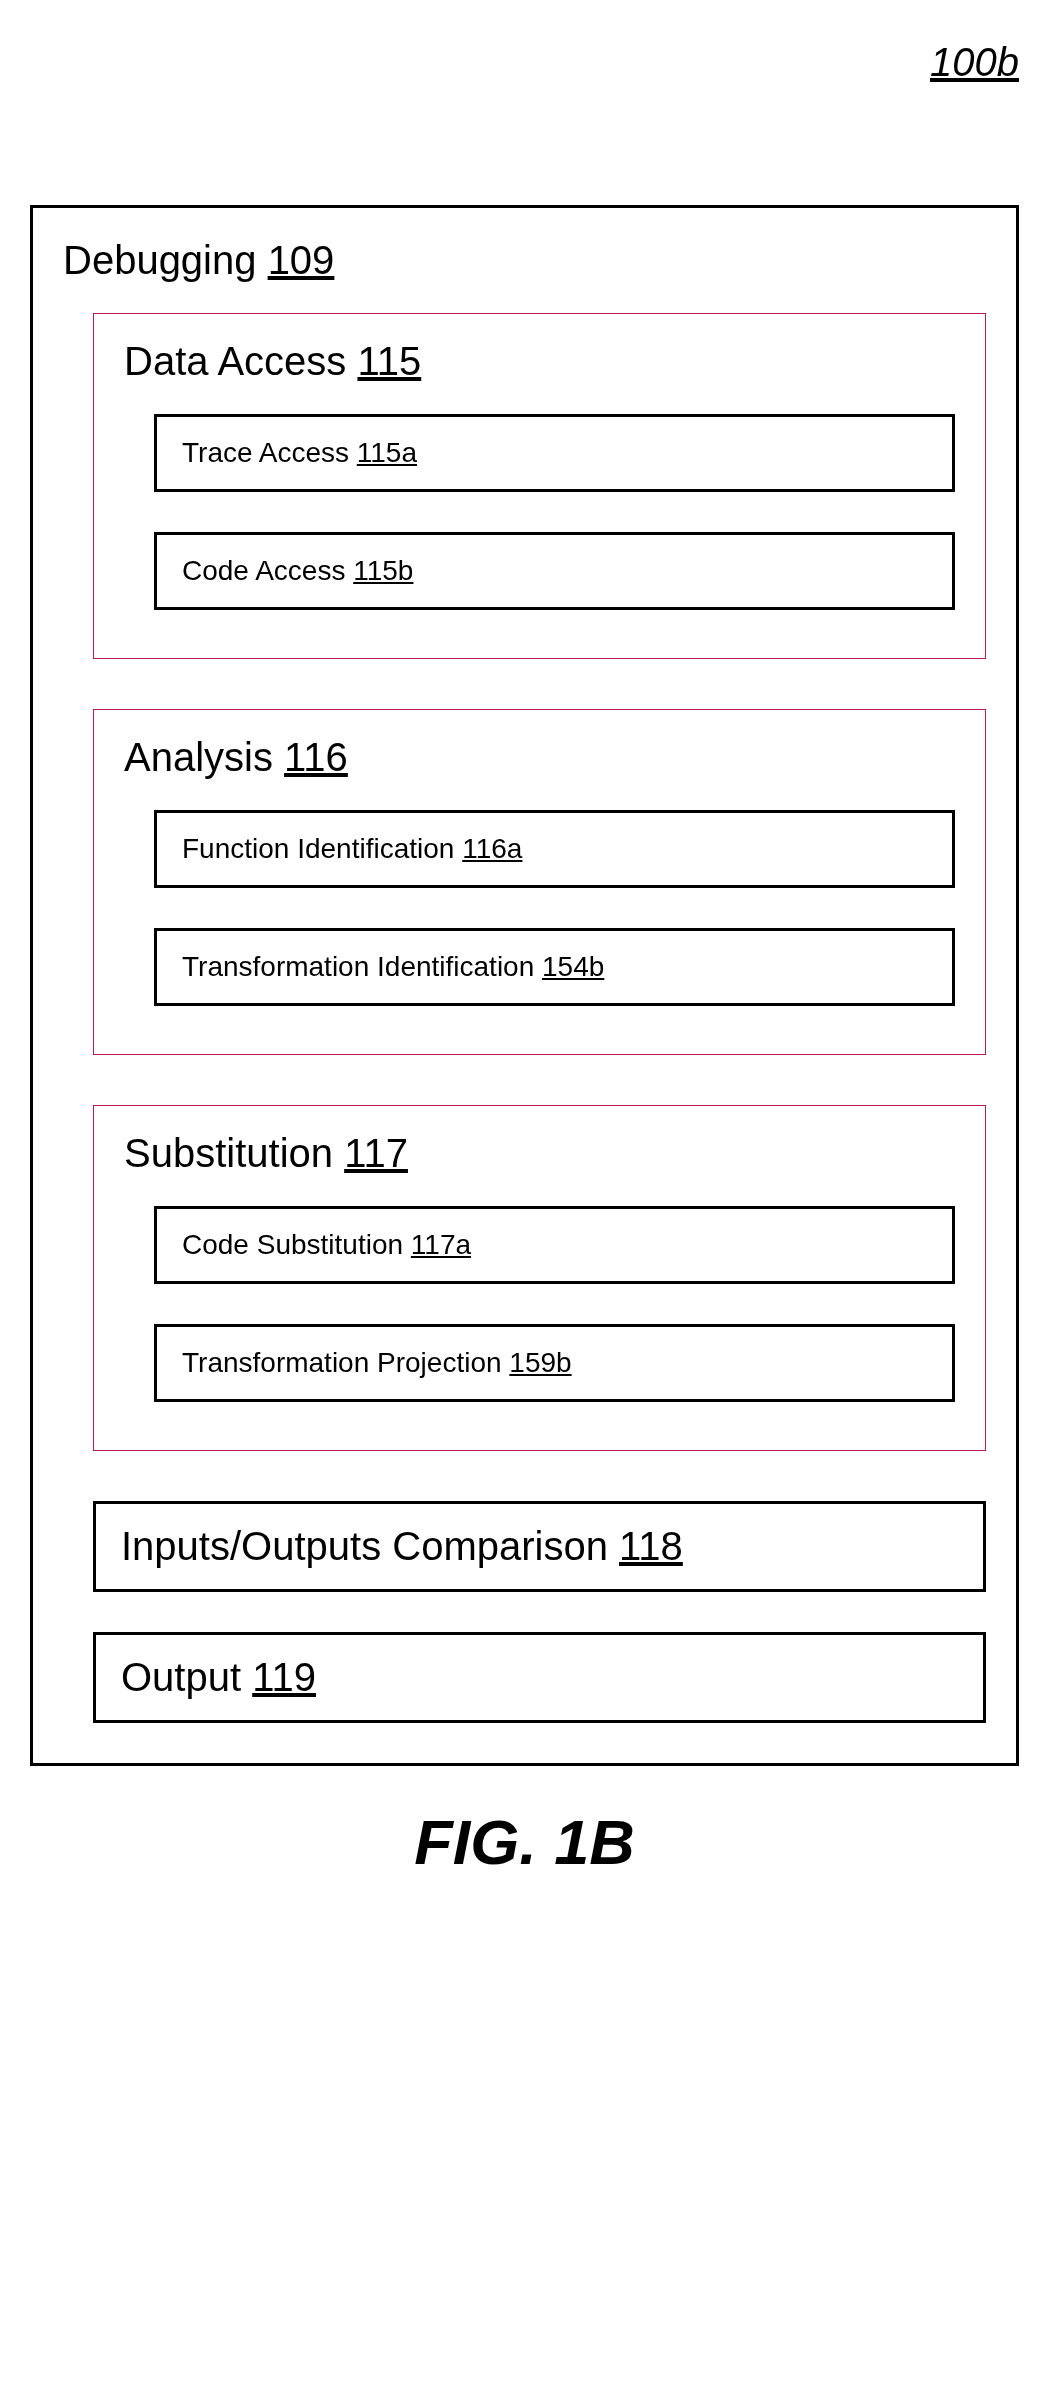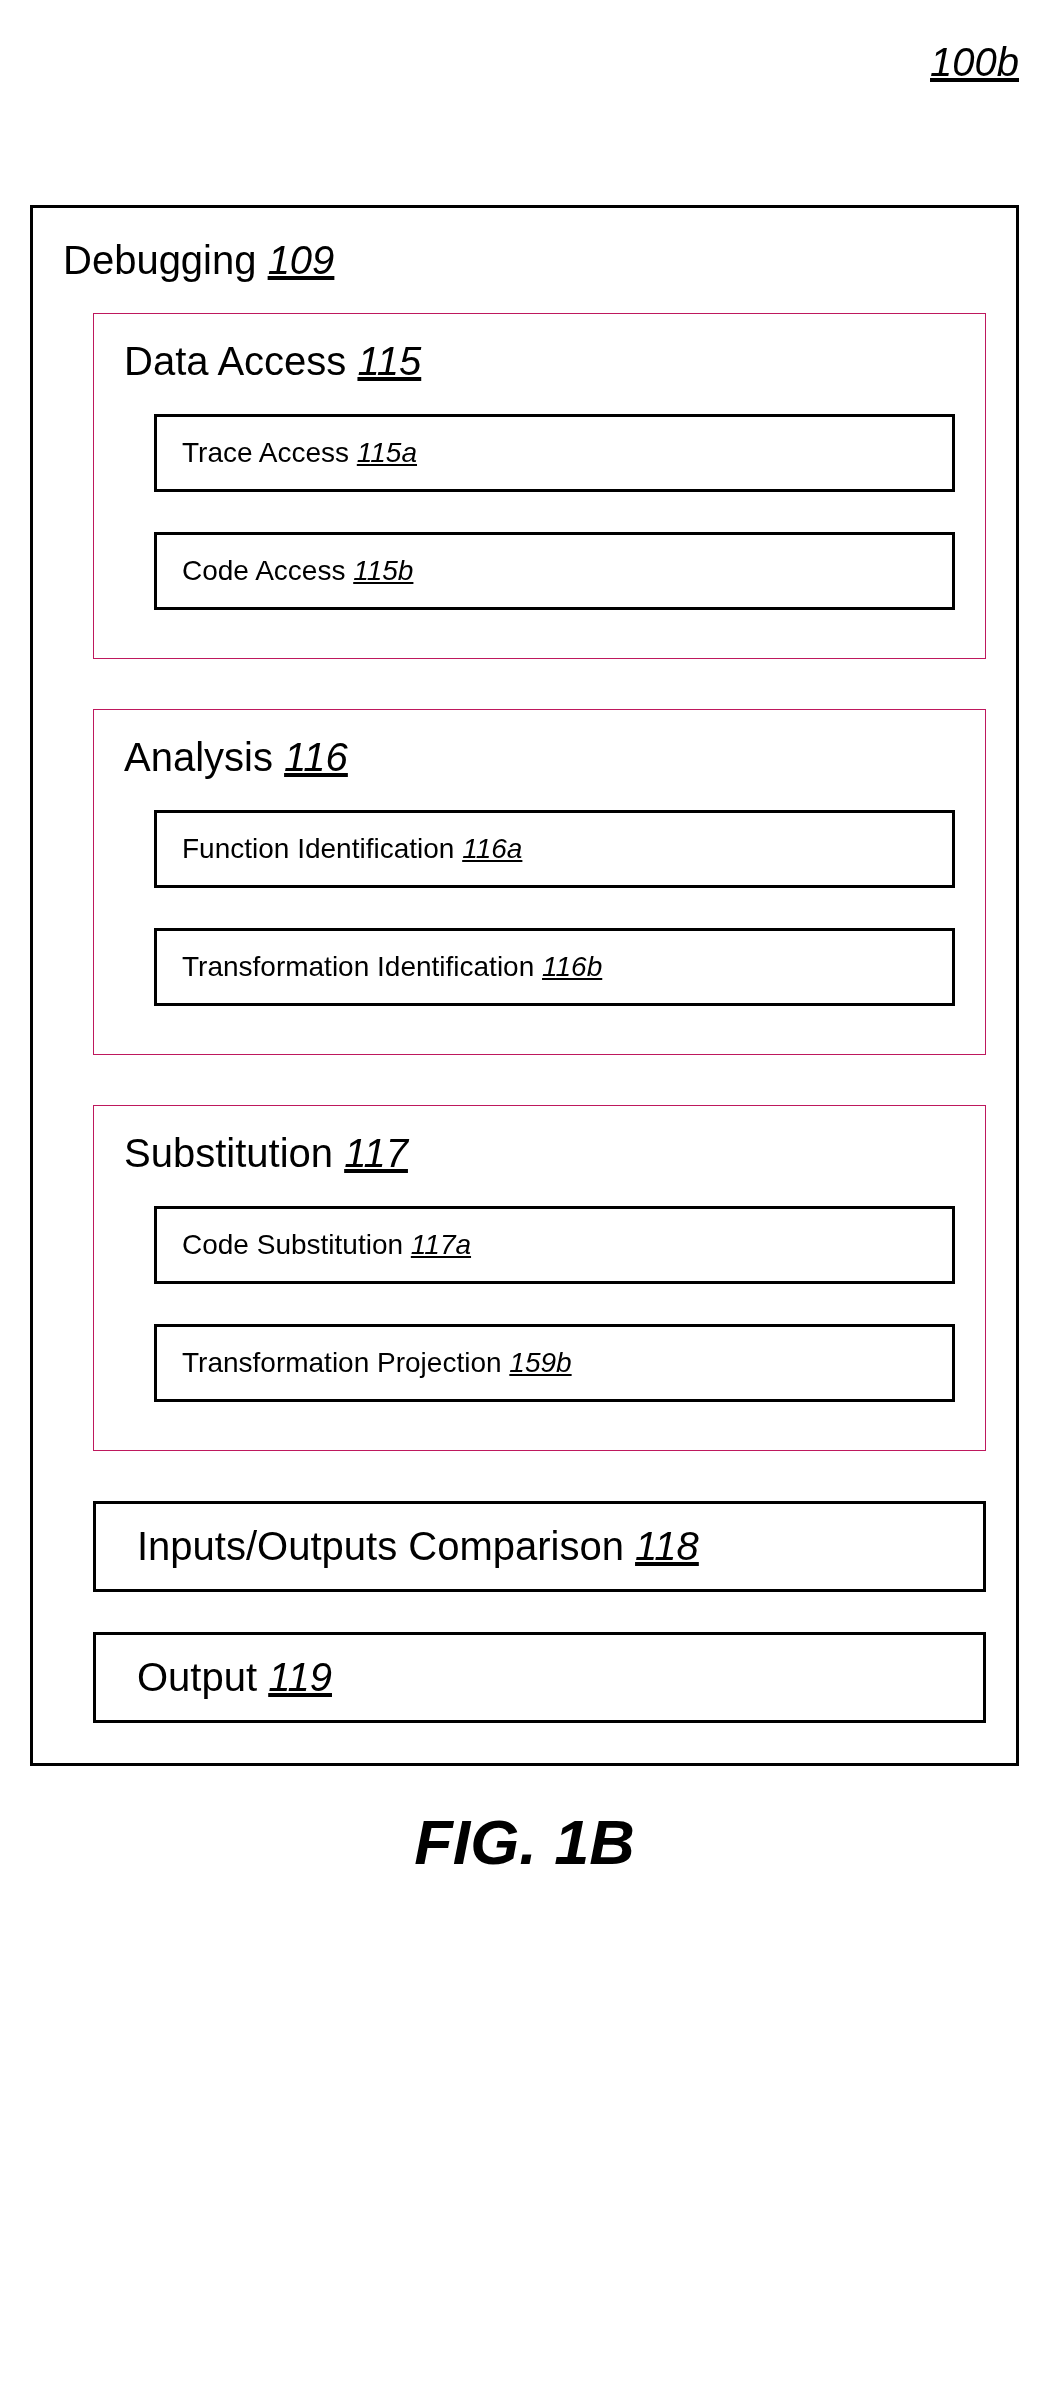--- a/index.html
+++ b/index.html
@@ -43,30 +43,29 @@
       padding: 20px 25px;
       margin-left: 30px;
       margin-bottom: 40px;
       font-size: 28px;
     }
     .inner-box:last-child {
       margin-bottom: 18px;
     }
     .simple-box {
       border: 3px solid #000;
-      padding: 20px 41px;
+      padding: 20px 25px;
       margin-left: 30px;
       margin-bottom: 40px;
       font-size: 40px;
     }
     .simple-box:last-child {
       margin-bottom: 0;
     }
     .ref {
-      font-style: italic;
       text-decoration: underline;
       text-align: center;
     }
     .figure-label-bottom {
       text-align: center;
       font-size: 63px;
       font-weight: bold;
       font-style: italic;
       margin-top: 40px;
     }
@@ -101,21 +100,21 @@
     <div class="section-title">
       <span>Analysis</span>
       <span class="ref">116</span>
     </div>
     <div class="inner-box">
       <span>Function Identification</span>
       <span class="ref">116a</span>
     </div>
     <div class="inner-box">
       <span>Transformation Identification</span>
-      <span class="ref">116b</span>
+      <span class="ref">154b</span>
     </div>
   </div>
 
   <div class="section-box">
     <div class="section-title">
       <span>Substitution</span>
       <span class="ref">117</span>
     </div>
     <div class="inner-box">
       <span>Code Substitution</span>

